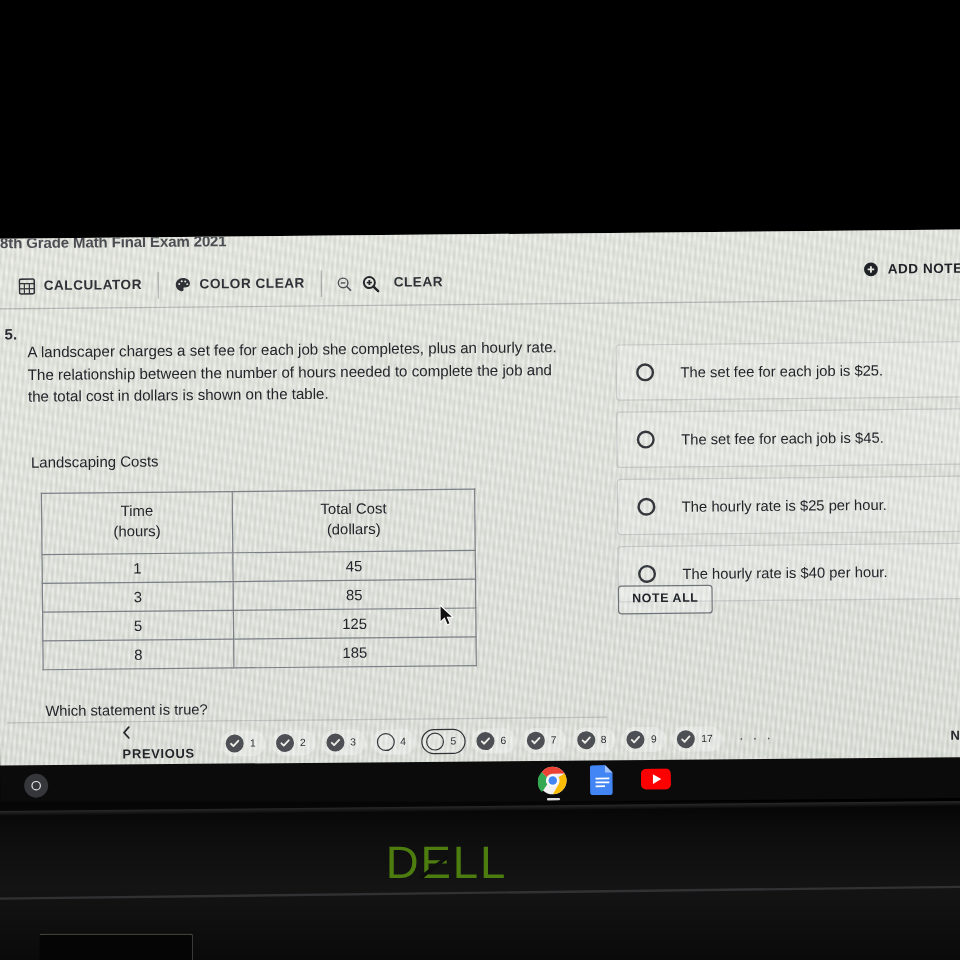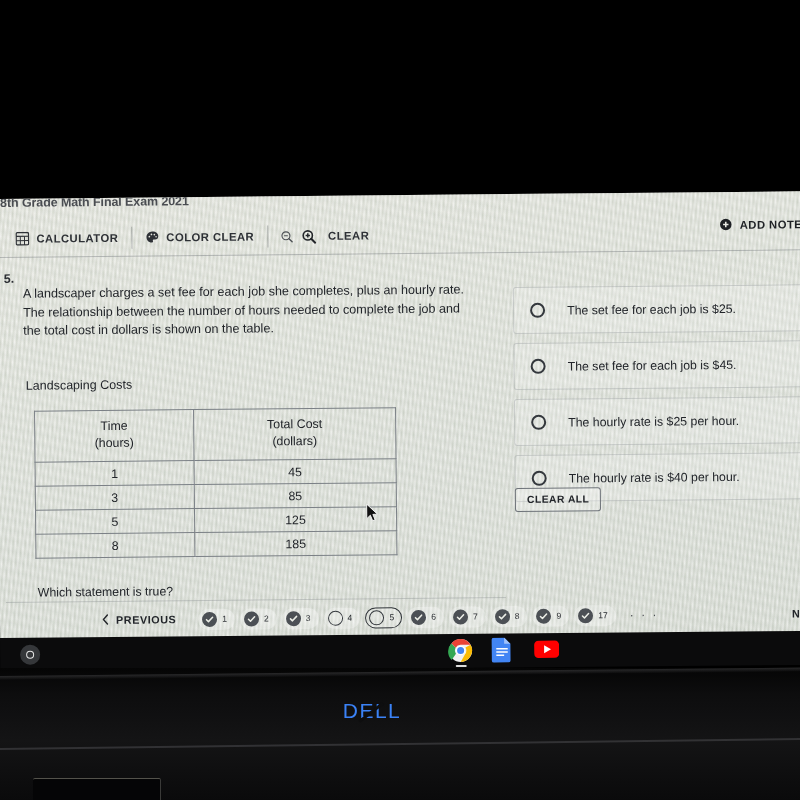--- a/index.html
+++ b/index.html
@@ -252,20 +252,21 @@
   .prev {
     display: flex;
     align-items: flex-start;
     gap: 7px;
     margin-left: 102px;
     font-size: 10.8px;
     font-weight: 700;
     letter-spacing: 0.55px;
     color: #22252a;
     white-space: nowrap;
+    flex-direction: column;
   }
   .qdots {
     display: flex;
     align-items: center;
     margin-left: 22px;
     gap: 5px;
   }
   .qd {
     display: flex;
     align-items: center;
@@ -375,24 +376,24 @@
     width: 830px; height: 4px;
     background: linear-gradient(180deg, rgba(70,70,72,0.55), rgba(20,20,22,0.2));
     transform: rotate(-0.6deg);
     transform-origin: 0 0;
   }
   .dell {
     position: absolute;
     left: 0; top: 699px;
     width: 744px;
     text-align: center;
-    font-size: 21px;
+    font-size: 38px;
     font-weight: 400;
     letter-spacing: 1.5px;
-    color: #3b82f6;
+    color: #4d7c0f;
   }
   .dell .e { position: relative; display: inline-block; }
   .dell .e::after {
     content: "";
     position: absolute;
     left: -3px; top: 50%;
     width: 30px; height: 2.6px;
     background: #0e0e0f;
     transform: rotate(-38deg);
     transform-origin: center;
@@ -555,21 +556,21 @@
         <div class="opt">
           <span class="radio"></span>
           <span class="opt-label">The hourly rate is $25 per hour.</span>
         </div>
         <div class="opt">
           <span class="radio"></span>
           <span class="opt-label">The hourly rate is $40 per hour.</span>
         </div>
       </div>
 
-      <div class="clear-all">CLEAR ALL</div>
+      <div class="clear-all">NOTE ALL</div>
 
       <div class="botnav">
         <div class="prev">
           <span class="ico">
             <svg width="7" height="11" viewBox="0 0 7 11">
               <polyline points="5.4,1 1.4,5.5 5.4,10" fill="none" stroke="#22252a" stroke-width="1.4" stroke-linecap="round" stroke-linejoin="round"></polyline>
             </svg>
           </span>
           <span>PREVIOUS</span>
         </div>

